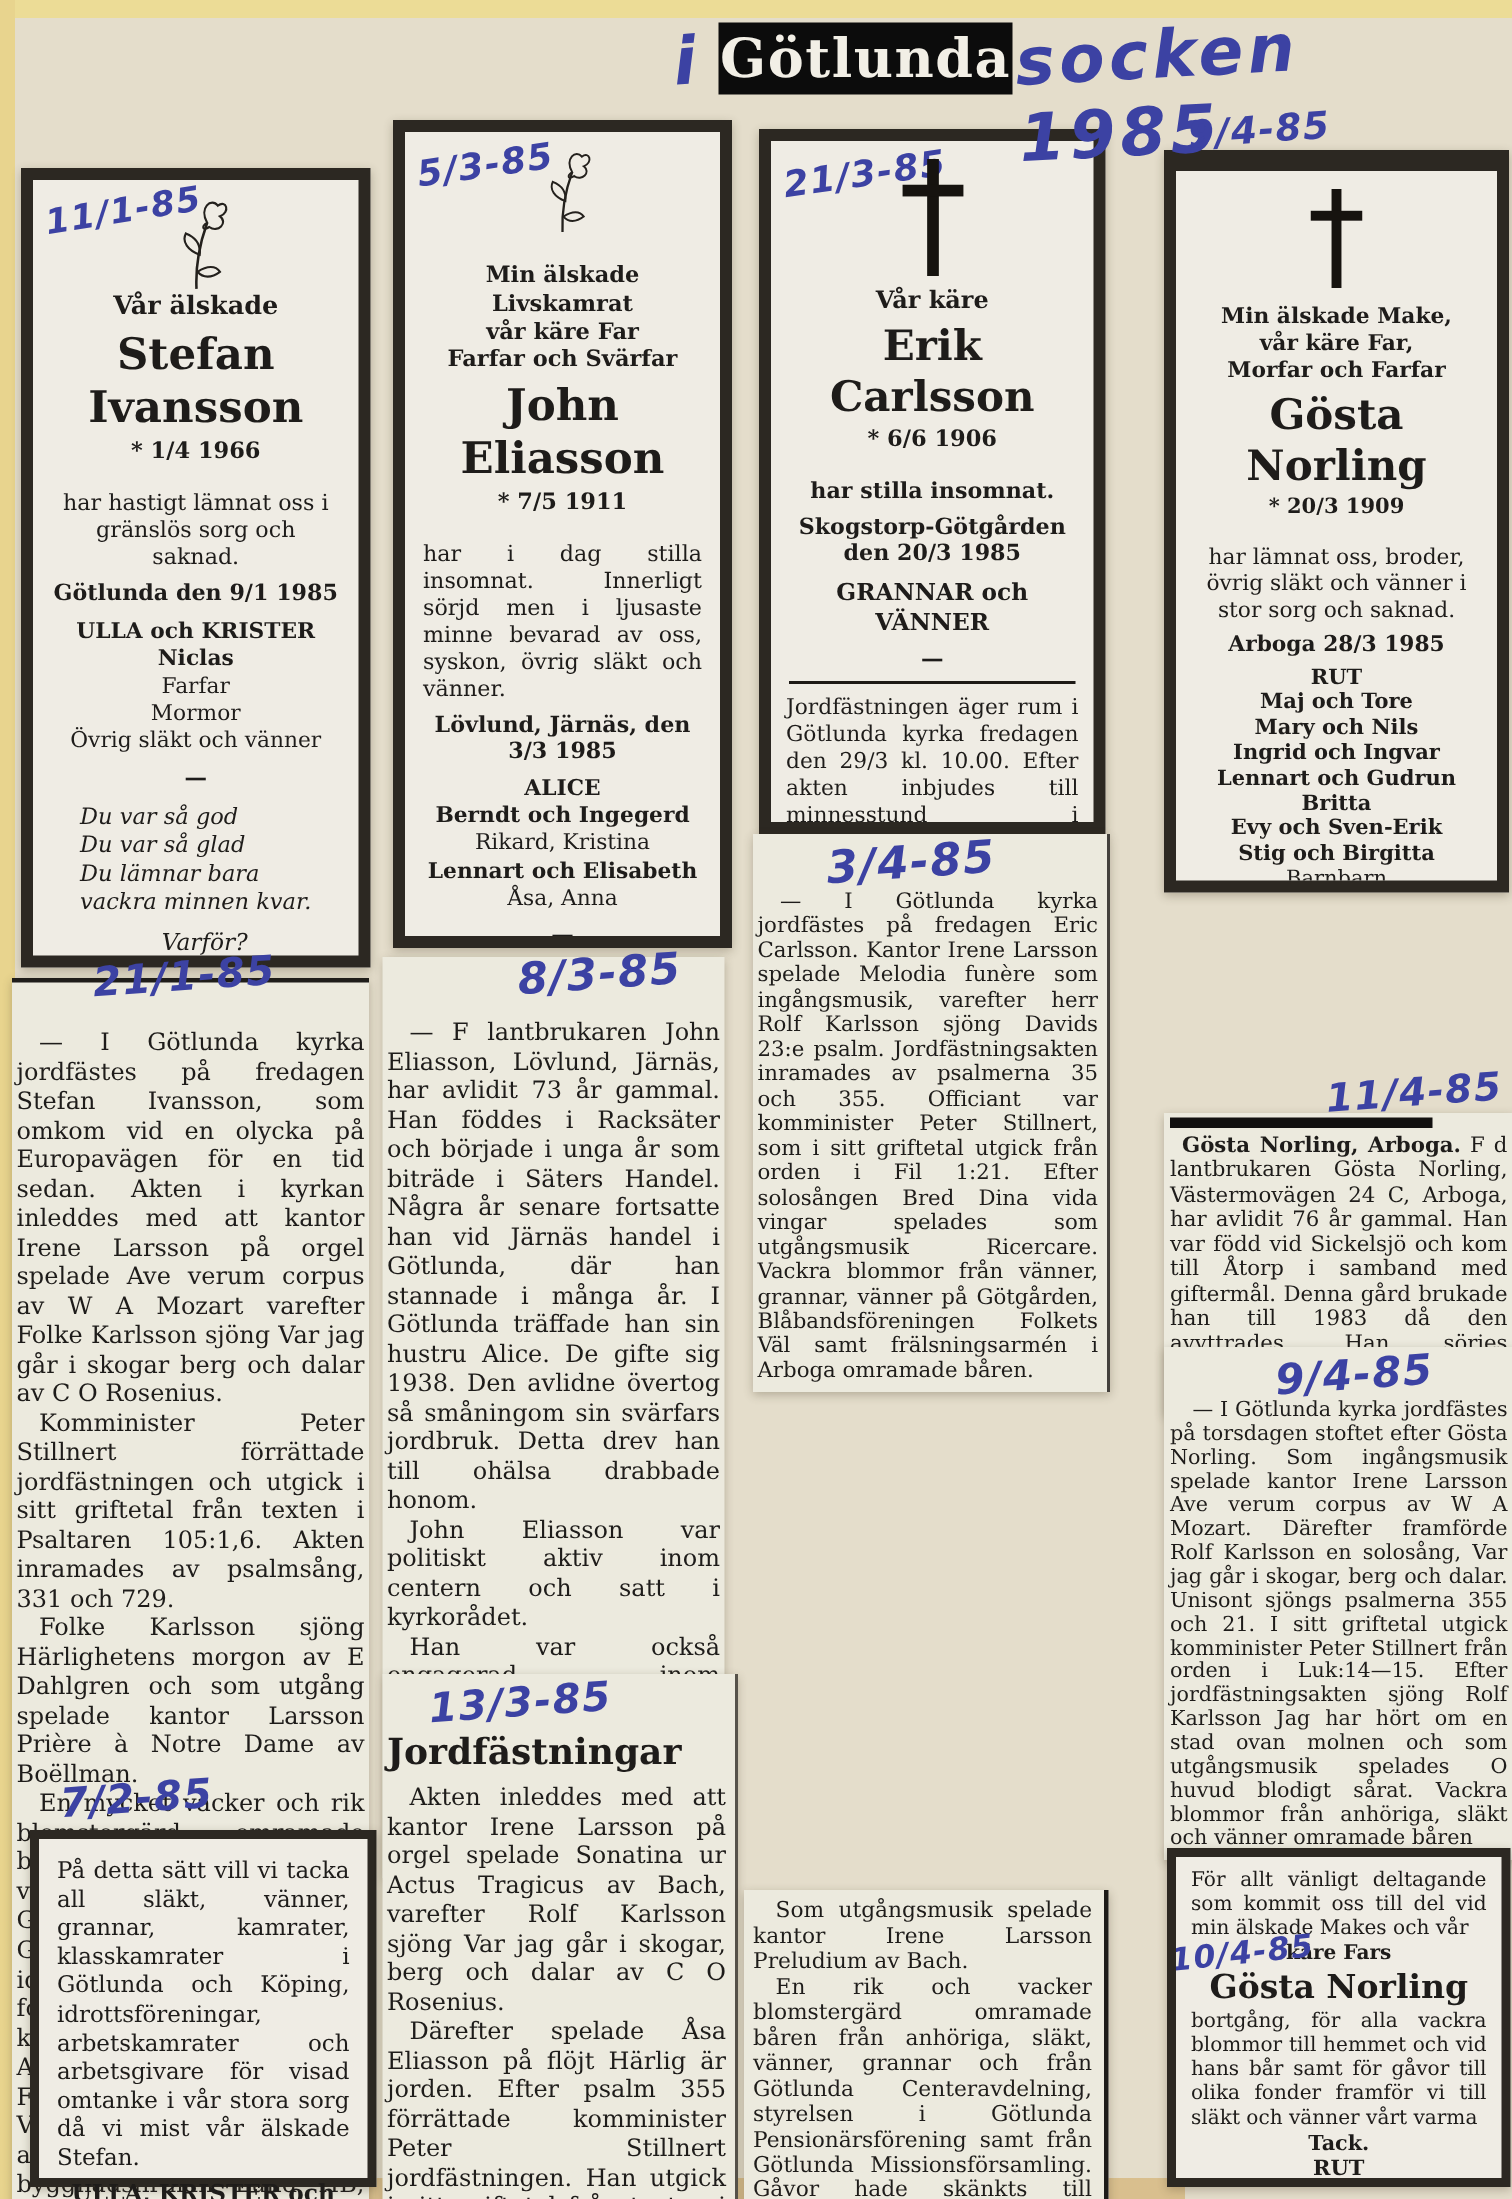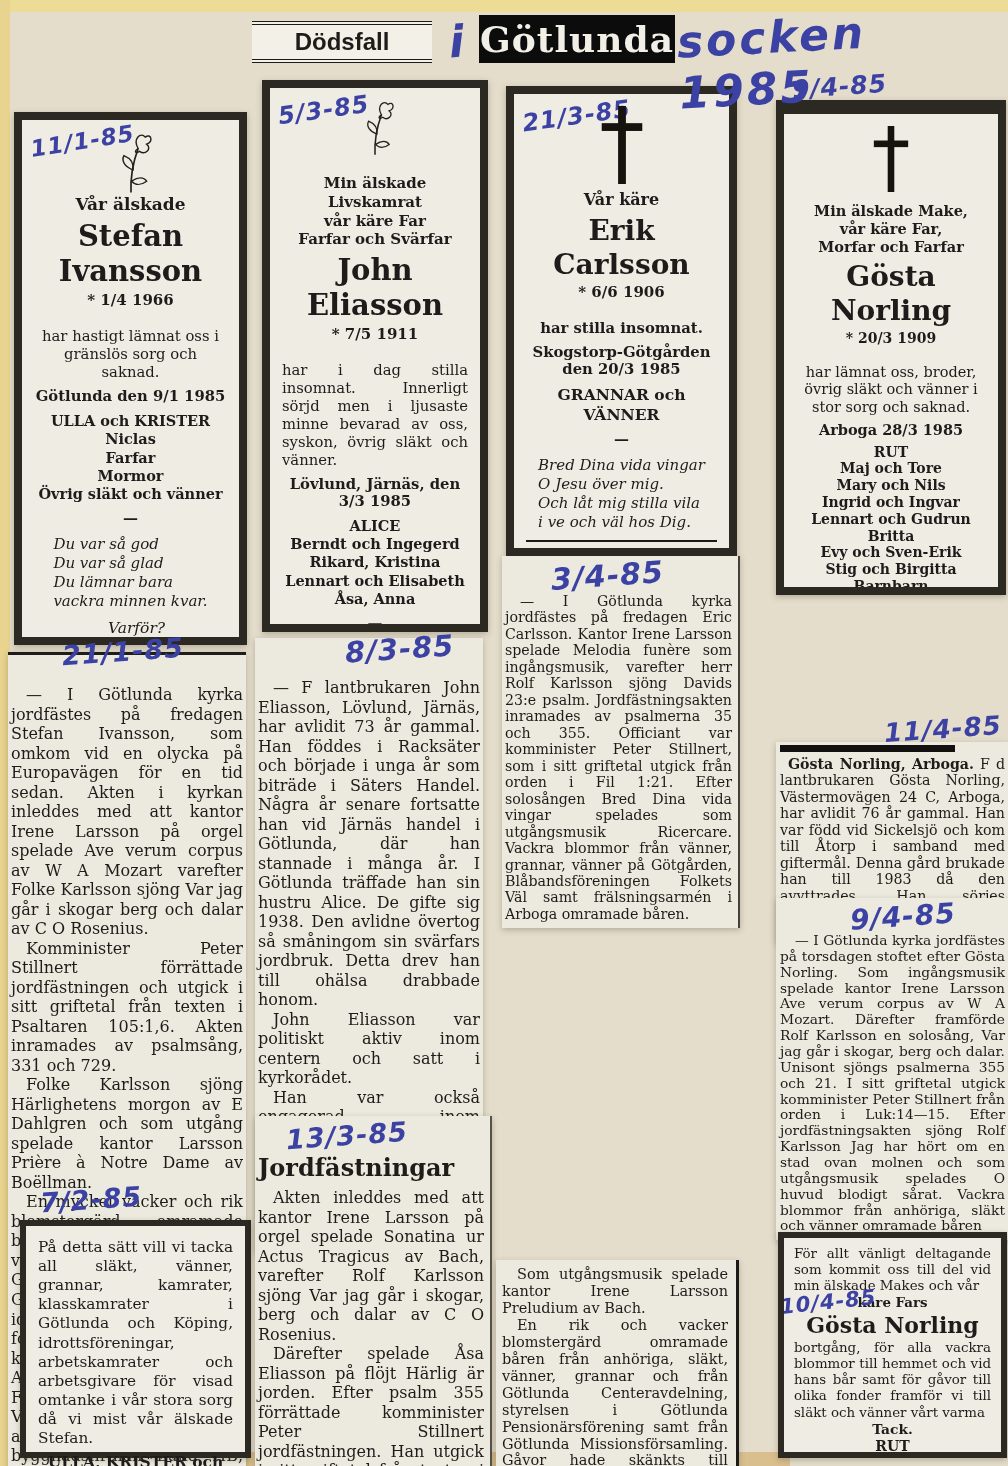--- a/index.html
+++ b/index.html
@@ -20,21 +20,21 @@
   .t14 p{font-size:14.2px;line-height:1.16;}
   .t13 p{font-size:13.8px;line-height:1.15;}
 
   .ocard{border:8px solid #2c2822;background:#efece4;text-align:center;padding:8px 10px;overflow:hidden;}
   .ocard .intro{font-weight:bold;font-size:15px;line-height:1.25;}
   .ocard .name{font-weight:bold;font-size:29px;line-height:1.2;margin:4px 0 2px;}
   .ocard .born{font-weight:bold;font-size:15px;margin:1px 0 4px;}
   .ocard .msg{font-size:14.8px;line-height:1.22;margin:18px 2px 4px;}
   .ocard .pd{font-weight:bold;font-size:14.8px;margin:6px 0 8px;}
   .ocard .m-b{font-weight:bold;font-size:14.5px;line-height:1.26;}
-  .ocard .m-r{font-size:14.5px;line-height:1.26;font-weight:bold;}
+  .ocard .m-r{font-size:14.5px;line-height:1.26;}
   .ocard .dash{font-weight:bold;font-size:15px;margin:6px 0 4px;}
   .ocard .verse{display:inline-block;text-align:left;font-style:italic;font-size:15px;line-height:1.26;margin:4px 0 2px;}
   .ocard .q{font-style:italic;text-align:center;font-size:15.5px;margin:6px 0 4px 12px;}
   .ocard .rule{border-top:2px solid #1d1a16;margin:6px 2px 8px;}
   .ocard .foot{font-size:14.8px;line-height:1.24;text-align:justify;}
   .pre{white-space:pre-line;}
 
   .hw{font-family:"DejaVu Sans","Liberation Sans",sans-serif;font-style:italic;font-weight:bold;
       color:#3c42a3;letter-spacing:1px;transform:rotate(-4deg);z-index:6;}
   .hw.abs{position:absolute;}
@@ -58,23 +58,20 @@
   .ocard>*{position:relative;z-index:1;}
 </style>
 </head>
 <body>
 
 <div class="page">
   <div class="edge top"></div>
   <div class="edge left"></div>
   <div class="edge bottom"></div>
 
-  <div class="hd-box">
-    <span>Dödsfall</span>
-  </div>
   <div class="hw abs" style="left:449px;top:16px;font-size:44px;">i</div>
   <div class="hd-inv">
     <span>Götlunda</span>
   </div>
   <div class="hw abs" style="left:678px;top:8px;font-size:44px;letter-spacing:3px;transform:rotate(-3deg);">socken 1985</div>
 
   <div class="clip ocard" style="left:14px;top:112px;width:233px;height:533px;">
     <div class="hw abs" style="left:8px;top:8px;font-size:23px;transform:rotate(-9deg);">11/1-85</div>
     <svg class="flower" width="52" height="64" viewBox="0 0 60 90">
       <path d="M30 88 C29 66 32 48 40 26" stroke="#24211d" stroke-width="2.4" fill="none"></path>
@@ -172,24 +169,20 @@
     </svg>
     <div class="intro" style="font-size:16px;margin-top:6px;">Vår käre</div>
     <div class="name pre" style="font-size:28px;">Erik
 Carlsson</div>
     <div class="born">* 6/6 1906</div>
     <div class="msg" style="font-weight:bold;">har stilla insomnat.</div>
     <div class="pd pre">Skogstorp-Götgården
 den 20/3 1985</div>
     <div class="m-b" style="font-size:15.5px;">GRANNAR och VÄNNER</div>
     <div class="dash">—</div>
-    <div class="verse pre">Bred Dina vida vingar
-O Jesu över mig.
-Och låt mig stilla vila
-i ve och väl hos Dig.</div>
     <div class="rule"></div>
     <div class="foot" style="font-size:14.5px;">Jordfästningen äger rum i Götlunda kyrka fredagen den 29/3 kl. 10.00. Efter akten inbjudes till minnesstund i Sockenstugan.</div>
   </div>
 
   <div class="clip news t14" style="left:502px;top:556px;width:238px;padding:2px 6px 6px 3px;border-right:2px solid #44413c;">
     <div class="hw" style="display:inline-block;margin-left:46px;font-size:30px;">3/4-85</div>
     <p>— I Götlunda kyrka jordfästes på fredagen Eric Carlsson. Kantor Irene Larsson spelade Melodia funère som ingångsmusik, varefter herr Rolf Karlsson sjöng Davids 23:e psalm. Jordfästningsakten inramades av psalmerna 35 och 355. Officiant var komminister Peter Stillnert, som i sitt griftetal utgick från orden i Fil 1:21. Efter solosången Bred Dina vida vingar spelades som utgångsmusik Ricercare. Vackra blommor från vänner, grannar, vänner på Götgården, Blåbandsföreningen Folkets Väl samt frälsningsarmén i Arboga omramade båren.</p>
   </div>
 
   <div class="clip news" style="left:496px;top:1260px;width:243px;padding:6px 8px 4px 6px;border-right:3px solid #1d1b18;">

